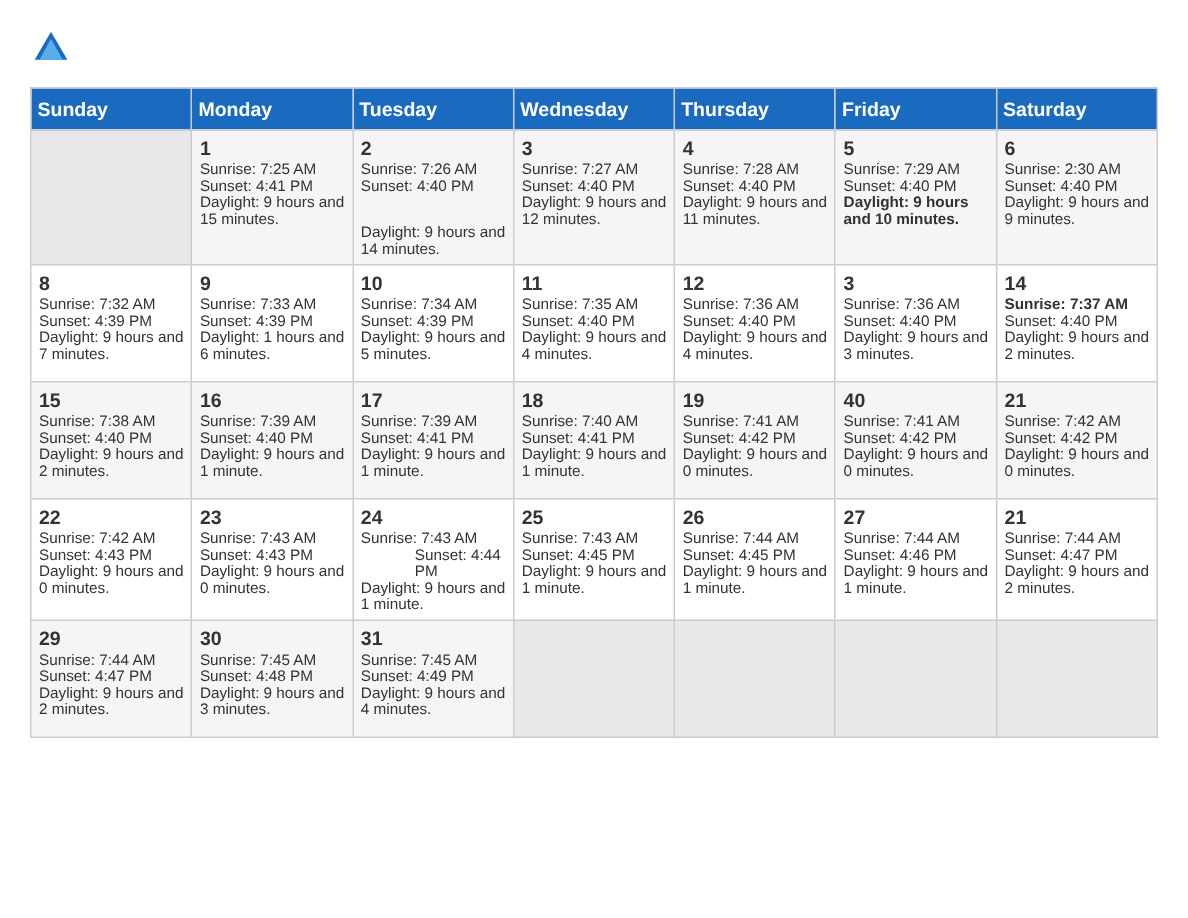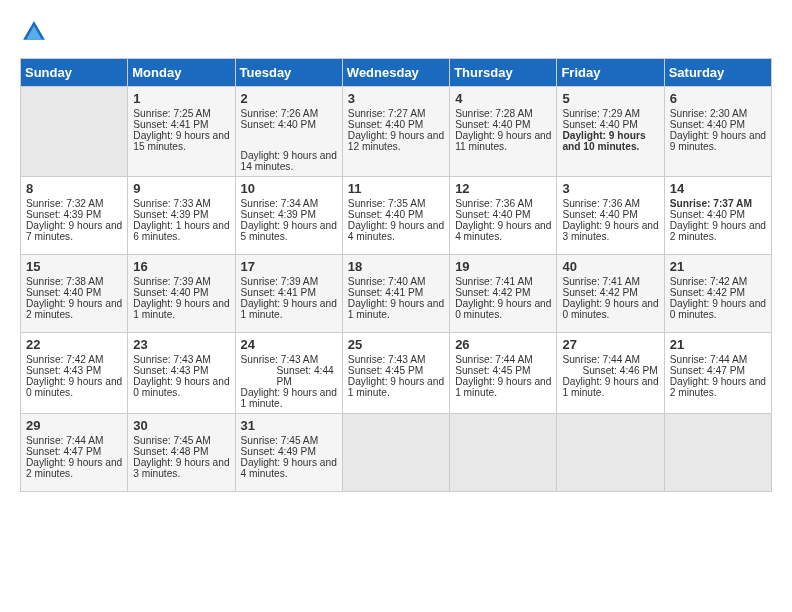--- a/index.html
+++ b/index.html
@@ -266,21 +266,21 @@
           </td>
           <td>
             <span class="day-num">26</span>
             <span style="display: block;">Sunrise: 7:44 AM</span>
             <span style="display: block;">Sunset: 4:45 PM</span>
             <span style="display: block;">Daylight: 9 hours and 1 minute.</span>
           </td>
           <td>
             <span class="day-num">27</span>
             <span style="display: block;">Sunrise: 7:44 AM</span>
-            <span style="display: block; margin-left: 20px;">Sunset: 4:46 PM</span>
+            <span style="display: block;">Sunset: 4:46 PM</span>
             <span style="display: block;">Daylight: 9 hours and 1 minute.</span>
           </td>
           <td>
             <span class="day-num">21</span>
             <span style="display: block;">Sunrise: 7:44 AM</span>
             <span style="display: block;">Sunset: 4:47 PM</span>
             <span style="display: block;">Daylight: 9 hours and 2 minutes.</span>
           </td>
         </tr>
         <tr>

